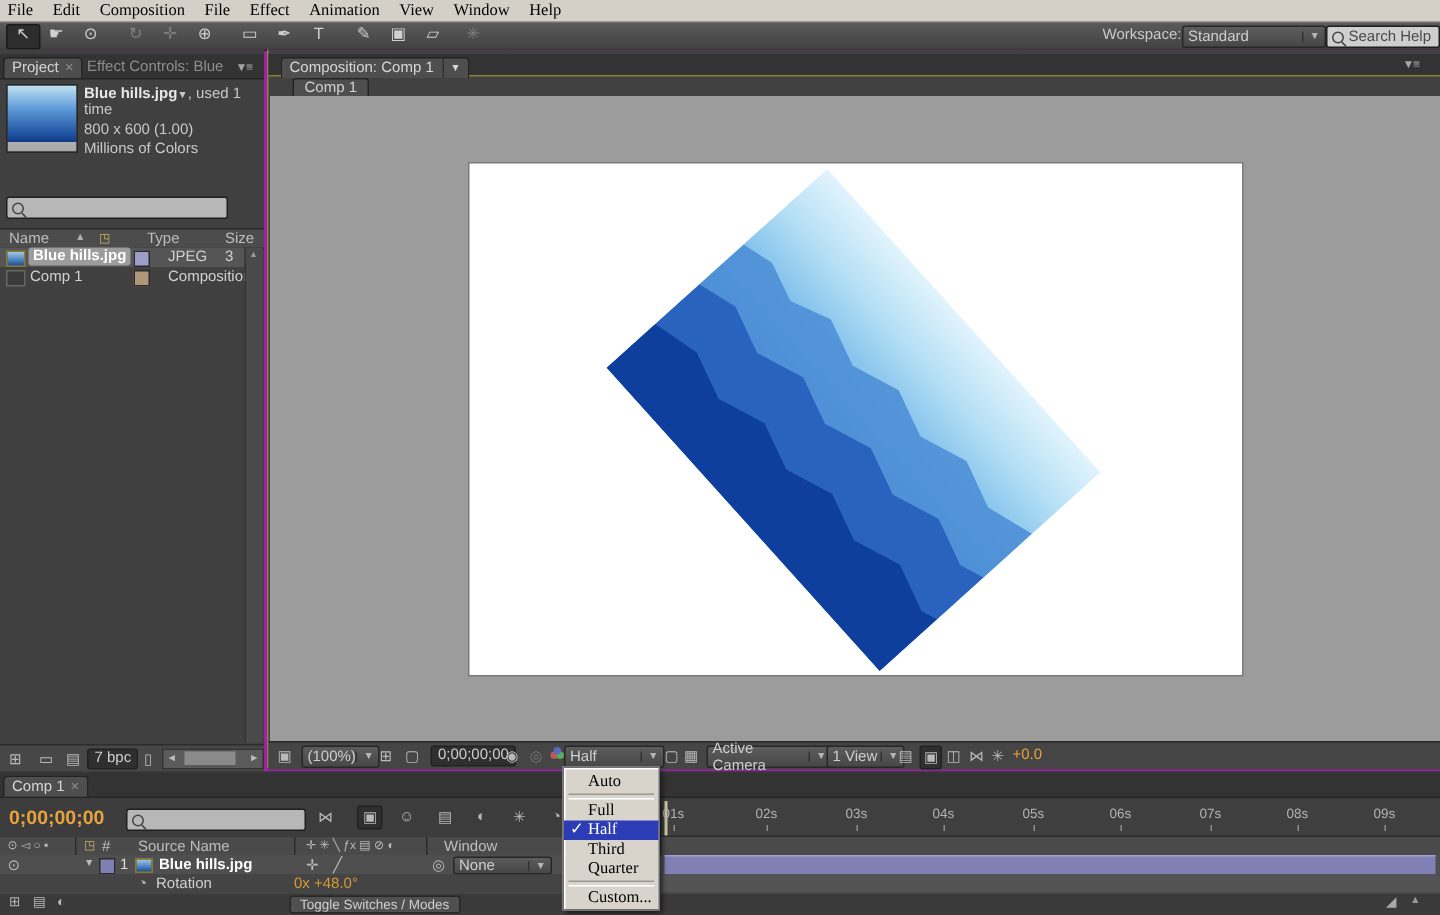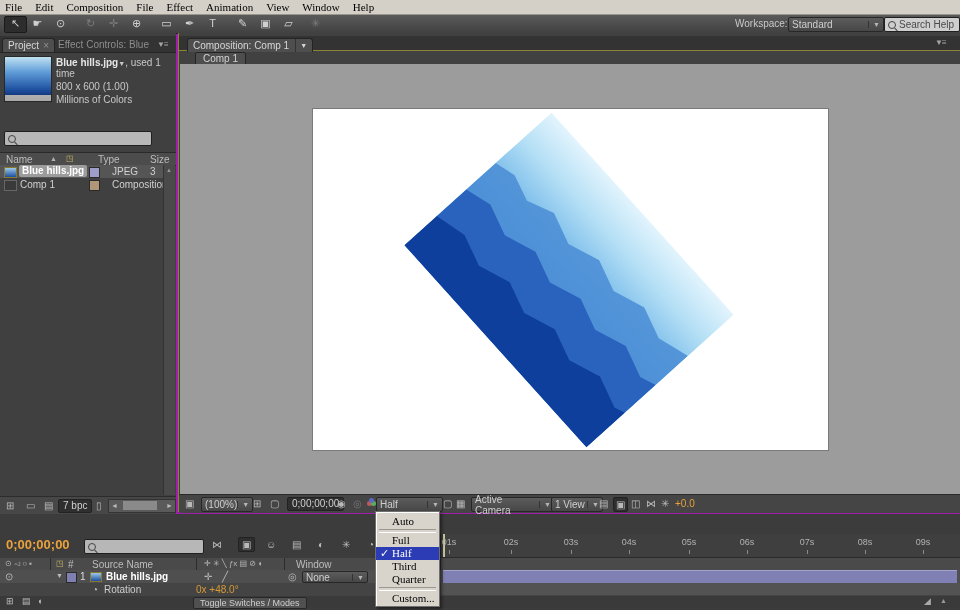--- a/index.html
+++ b/index.html
@@ -211,20 +211,25 @@
       <span class="abs icon" style="left:420px;top:3px">▤</span>
       <span class="abs" style="left:434px;top:2px;padding:1px 2px;background:#2f2f2f;border:1px solid #222;border-radius:2px"><span class="icon">▣</span></span>
       <span class="abs icon" style="left:452px;top:3px">◫</span>
       <span class="abs icon" style="left:467px;top:3px">⋈</span>
       <span class="abs icon" style="left:482px;top:3px">✳</span>
       <span class="abs orange" style="left:496px;top:3px">+0.0</span>
     </div>
   </div>
 
   <div class="abs" style="left:0;top:514px;width:960px;height:96px;background:#3c3c3c;border-bottom:2px solid #8a8434">
+    <div class="abs tabbar" style="left:0;top:1px;width:960px;height:16px">
+      <div class="tab" style="left:2px">
+        <span>Comp 1</span><span class="close">×</span>
+      </div>
+    </div>
 
     <div class="abs" style="left:0;top:17px;width:440px;height:26px">
       <b class="abs orange" style="left:6px;top:6px;font-size:13px">0;00;00;00</b>
       <div class="abs searchbox" style="left:84px;top:8px;width:112px">
         <span class="lens"></span>
       </div>
       <span class="abs icon" style="left:212px;top:8px">⋈</span>
       <span class="abs" style="left:238px;top:6px;padding:1px 3px;background:#2f2f2f;border:1px solid #222;border-radius:2px"><span class="icon">▣</span></span>
       <span class="abs icon" style="left:266px;top:8px">☺</span>
       <span class="abs icon" style="left:292px;top:8px">▤</span>

